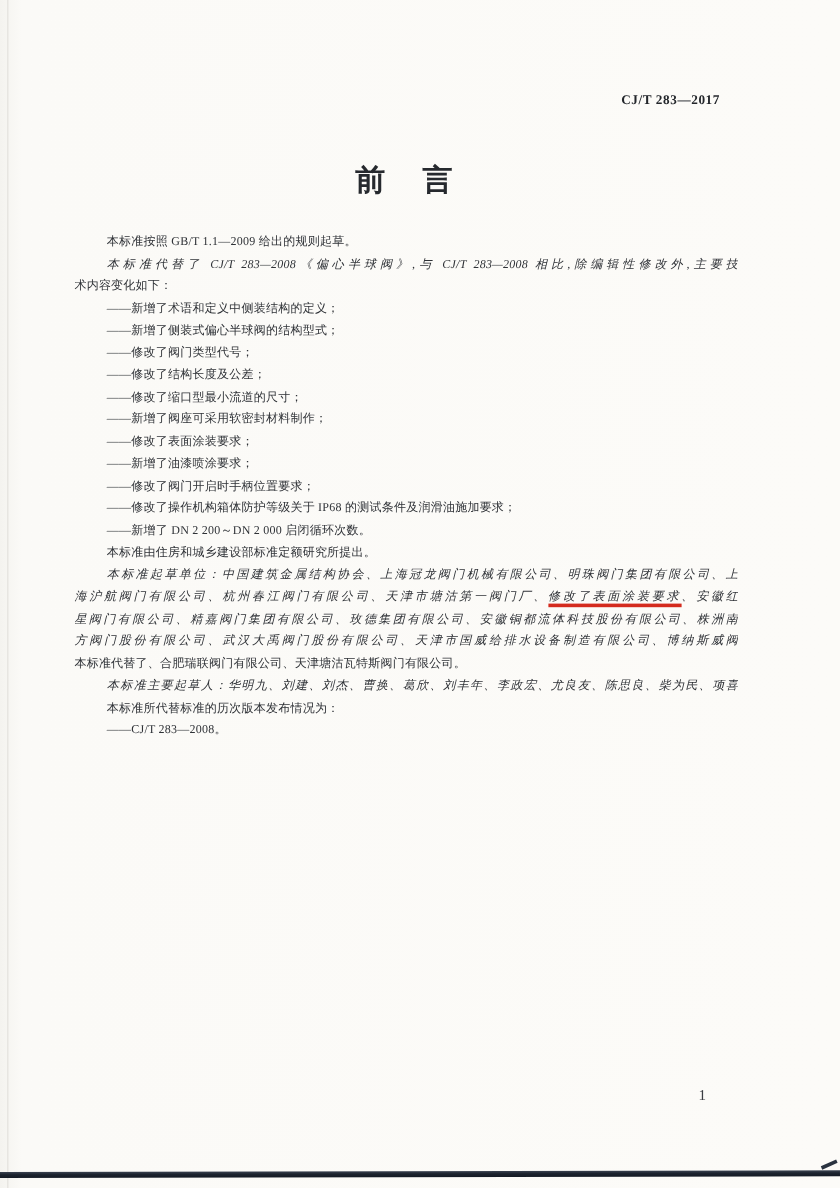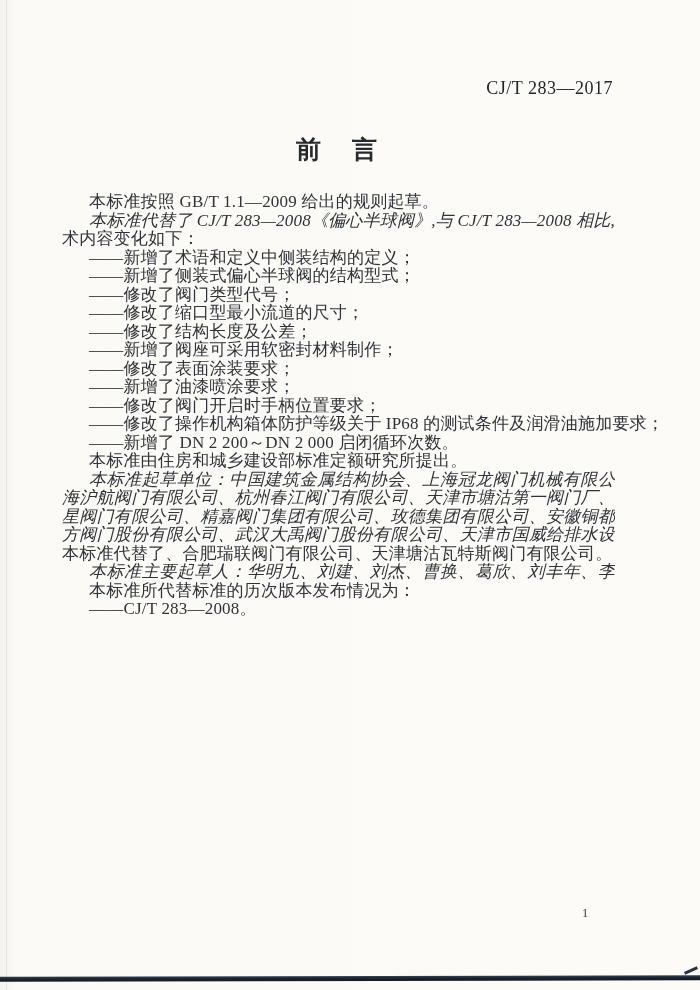--- a/index.html
+++ b/index.html
@@ -12,34 +12,34 @@
     position:relative;
     width:700px;height:990px;
     background:linear-gradient(90deg,#f4f3ef 0px,#fbfaf7 18px,#fcfbf8 100%);
     overflow:hidden;
   }
   .scan-edge-left{
     position:absolute;left:6px;top:0;width:1px;height:990px;
     background:#e3e2dd;
   }
   .std-code{
-    position:absolute;top:78px;right:87px;
-    font-size:18px;font-weight:400;letter-spacing:0.5px;
+    position:absolute;top:78px;right:100px;
+    font-size:11px;font-weight:700;letter-spacing:0.5px;
     color:#23262b;
   }
   .fw-title{
     position:absolute;top:133px;left:296px;
     display:flex;gap:31px;
     font-family:"Liberation Sans","DejaVu Sans",sans-serif;
     font-size:25px;font-weight:700;color:#26292e;
     letter-spacing:0;
   }
   .body-col{
     position:absolute;left:62px;top:193px;width:553px;
-    font-size:17px;line-height:18.5px;color:#2f3237;
+    font-size:10px;line-height:18.5px;color:#2f3237;
     letter-spacing:0.2px;
   }
   .ln{height:18.5px;white-space:nowrap;}
   .ln.wrap{white-space:normal;overflow:hidden;}
   .ind{padding-left:27px;}
   .just{
     white-space:normal;
     text-align:justify;text-align-last:justify;
     overflow:hidden;
     font-style:italic;
@@ -75,22 +75,22 @@
     <span>言</span>
   </div>
 
   <div class="body-col">
     <div class="ln ind">本标准按照 GB/T 1.1—2009 给出的规则起草。</div>
     <div class="ln wrap ind just">本标准代替了 CJ/T 283—2008《偏心半球阀》,与 CJ/T 283—2008 相比,除编辑性修改外,主要技</div>
     <div class="ln">术内容变化如下：</div>
     <div class="ln ind">——新增了术语和定义中侧装结构的定义；</div>
     <div class="ln ind">——新增了侧装式偏心半球阀的结构型式；</div>
     <div class="ln ind">——修改了阀门类型代号；</div>
+    <div class="ln ind">——修改了结构长度及公差；</div>
     <div class="ln ind">——修改了缩口型最小流道的尺寸；</div>
-    <div class="ln ind">——修改了结构长度及公差；</div>
     <div class="ln ind">——新增了阀座可采用软密封材料制作；</div>
     <div class="ln ind">——修改了表面涂装要求；</div>
     <div class="ln ind">——新增了油漆喷涂要求；</div>
     <div class="ln ind">——修改了阀门开启时手柄位置要求；</div>
     <div class="ln ind">——修改了操作机构箱体防护等级关于 IP68 的测试条件及润滑油施加要求；</div>
     <div class="ln ind">——新增了 DN 2 200～DN 2 000 启闭循环次数。</div>
     <div class="ln ind">本标准由住房和城乡建设部标准定额研究所提出。</div>
     <div class="ln wrap ind just">本标准起草单位：中国建筑金属结构协会、上海冠龙阀门机械有限公司、明珠阀门集团有限公司、上</div>
     <div class="ln wrap just">
       <span>海沪航阀门有限公司、杭州春江阀门有限公司、天津市塘沽第一阀门厂、</span><span class="red-underline">修改了表面涂装要求</span><span>、安徽红</span>

